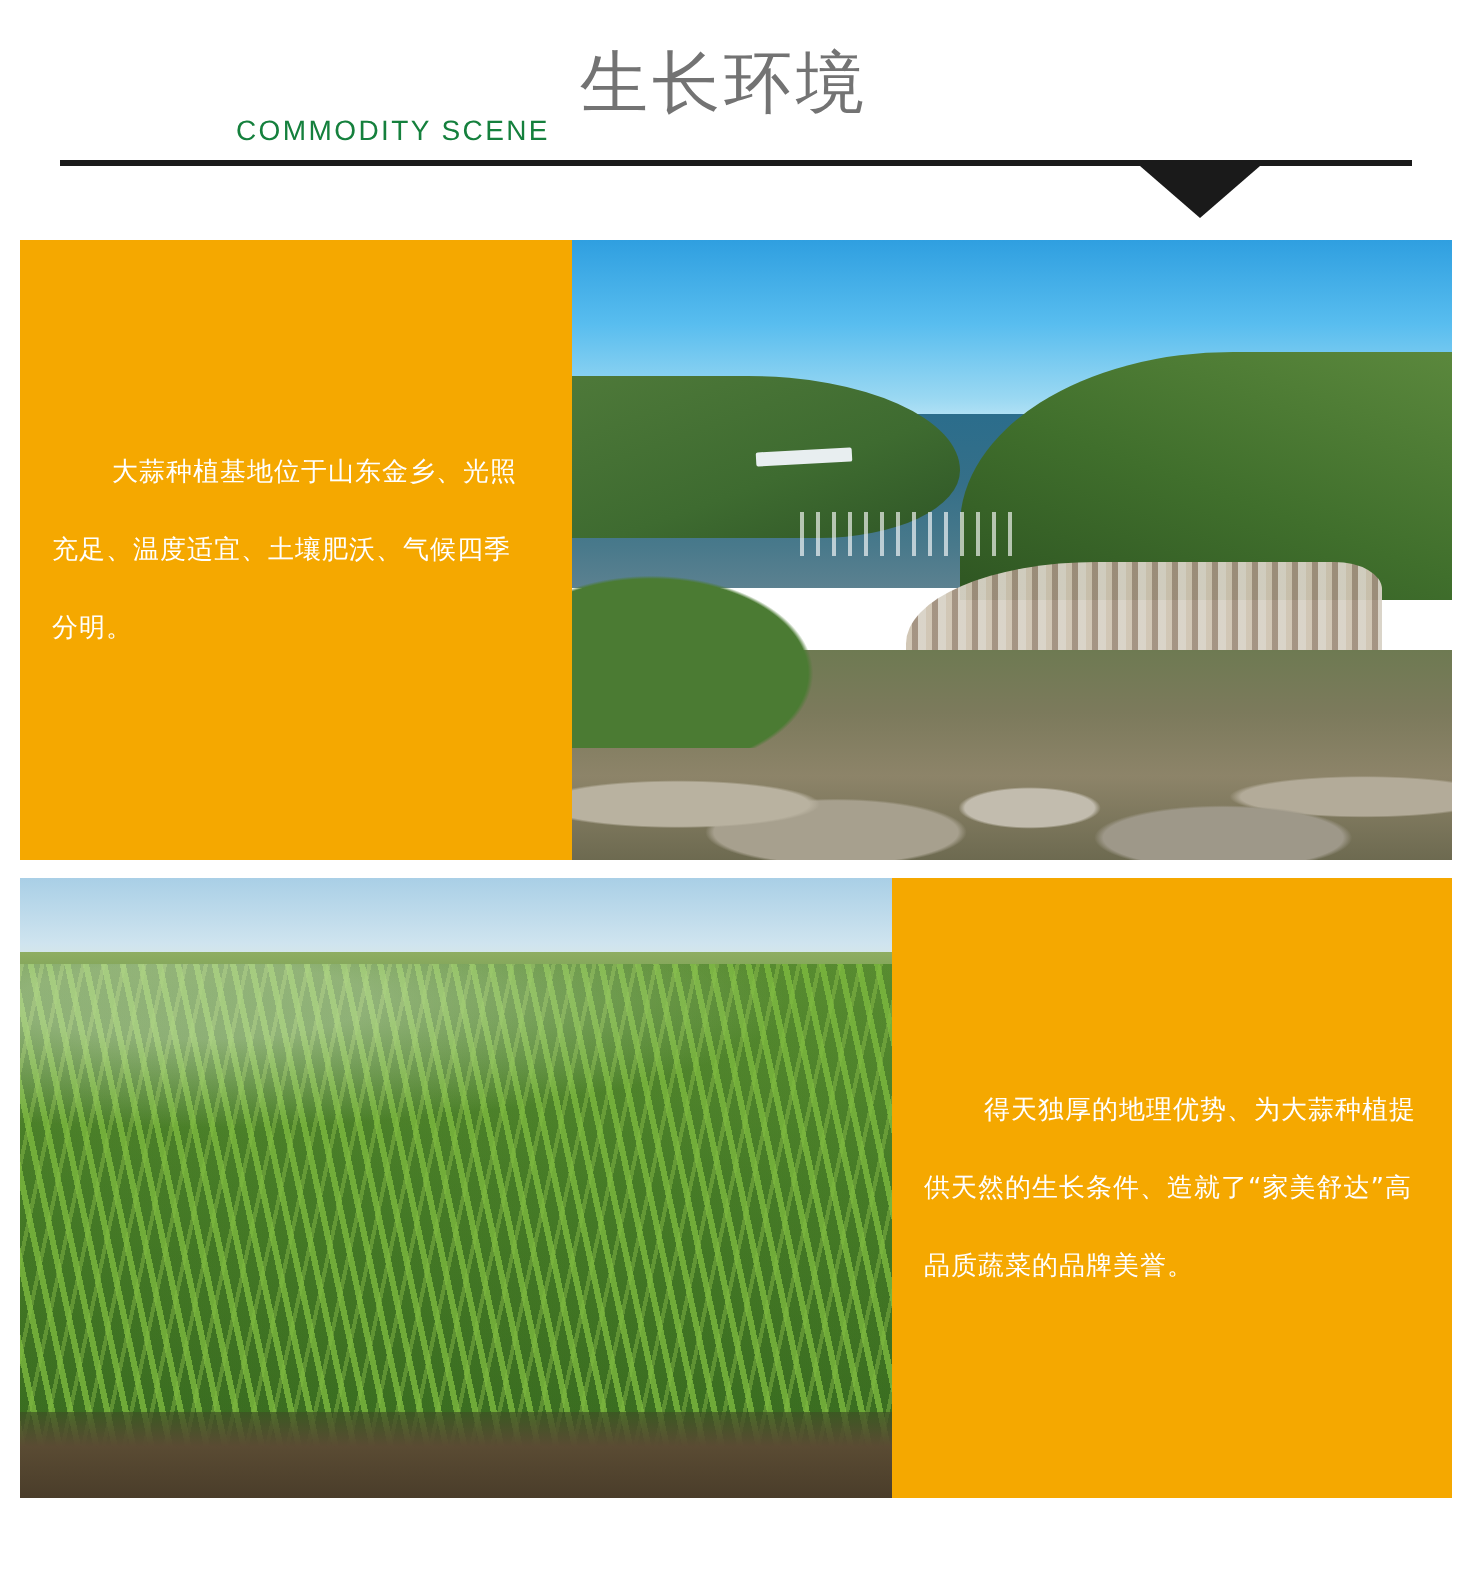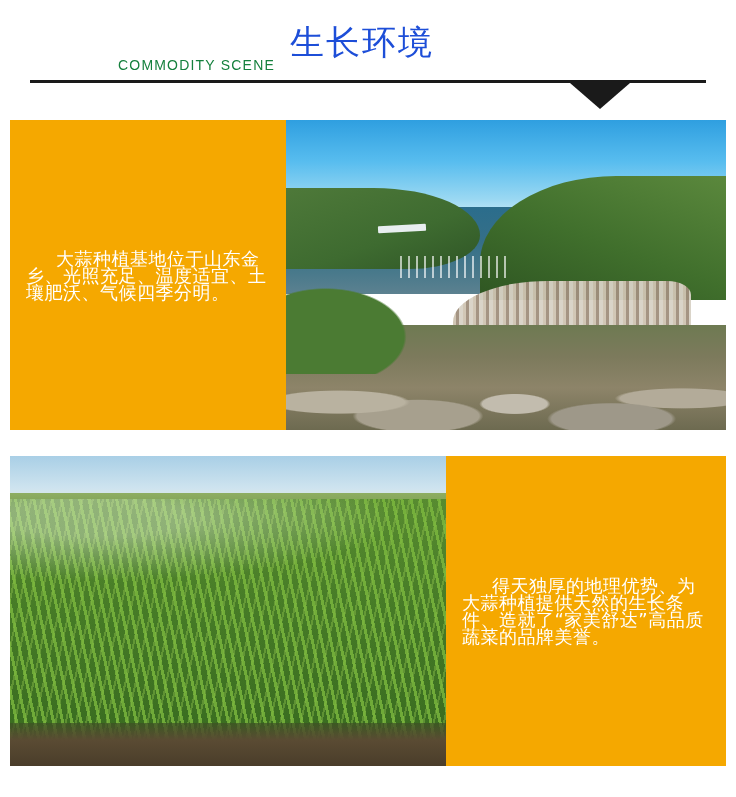--- a/index.html
+++ b/index.html
@@ -26,21 +26,21 @@
     position: relative;
     width: 736px;
     height: 120px;
   }
   .header-title {
     position: absolute;
     left: 290px;
     top: 22px;
     font-size: 34px;
     line-height: 40px;
-    color: #1d4ed8;
+    color: #737373;
     letter-spacing: 2px;
     font-weight: 500;
     font-family: "DejaVu Sans", "Liberation Sans", sans-serif;
   }
   .header-sub {
     position: absolute;
     left: 118px;
     top: 57px;
     font-size: 14px;
     letter-spacing: 1.2px;
@@ -68,33 +68,33 @@
 
   
   .row {
     position: relative;
     width: 716px;
     margin: 0 10px;
     height: 310px;
     display: flex;
   }
   .row + .row {
-    margin-top: 26px;
+    margin-top: 9px;
   }
 
   .panel-text {
     background: #f5a800;
     box-sizing: border-box;
     display: flex;
     align-items: center;
   }
   .panel-text .copy {
     color: #ffffff;
-    font-size: 18px;
-    line-height: 17px;
+    font-size: 13px;
+    line-height: 39px;
     letter-spacing: 0.5px;
     font-family: "DejaVu Sans", "Liberation Sans", sans-serif;
   }
 
   
   .row1 .panel-text {
     width: 276px;
     height: 310px;
     padding: 0 18px 0 16px;
   }

